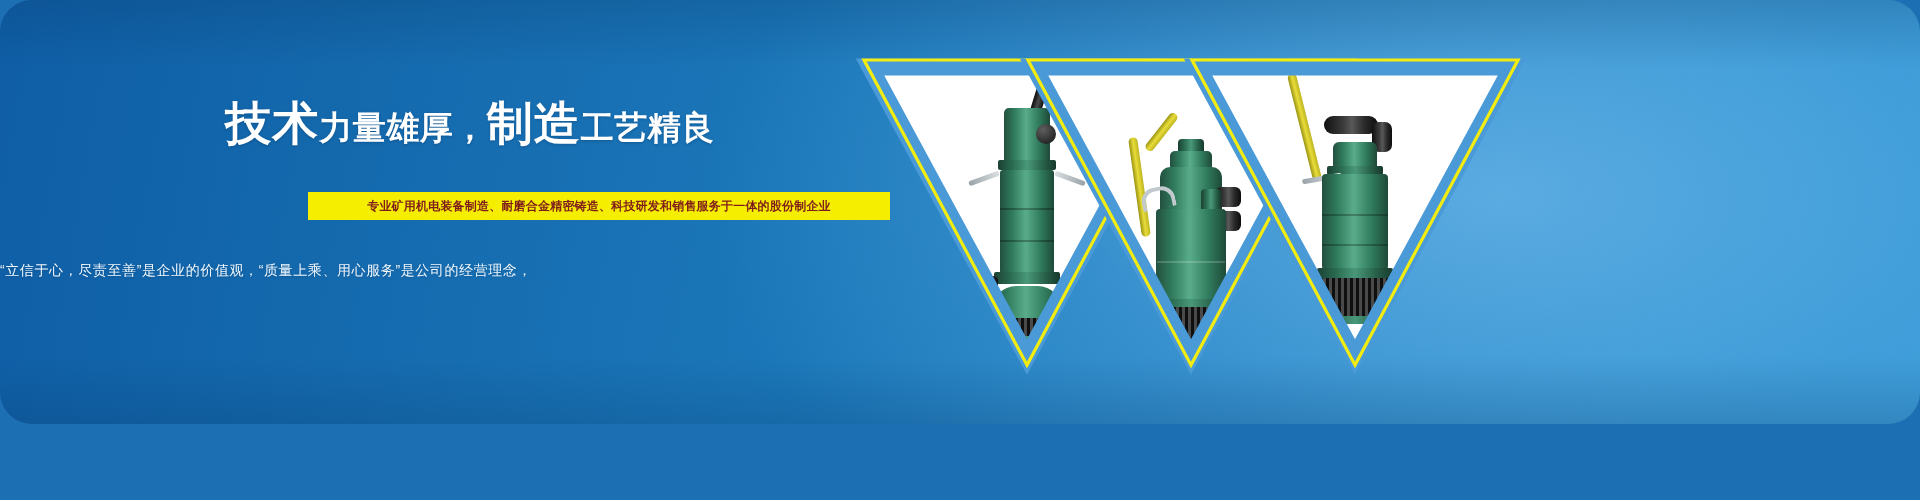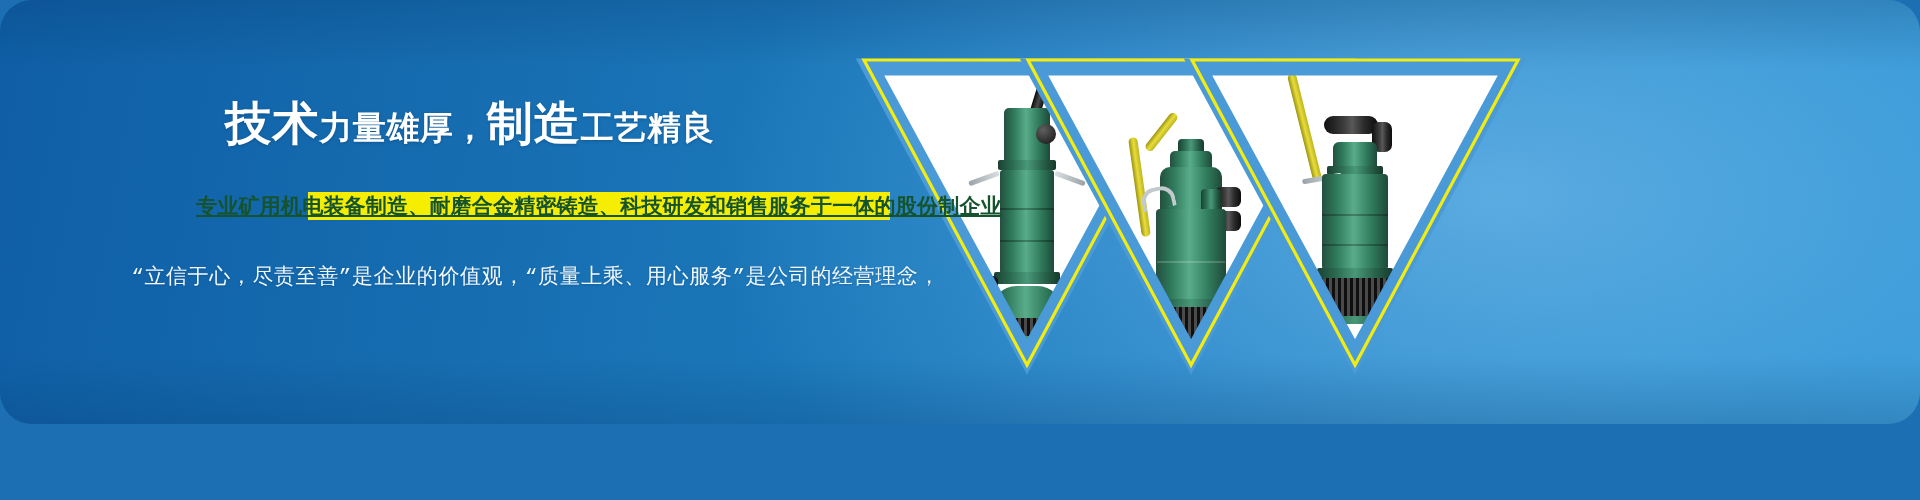--- a/index.html
+++ b/index.html
@@ -34,28 +34,27 @@
   .headline .big{font-size:46px;letter-spacing:1px;vertical-align:baseline;}
   .headline .small{font-size:33px;letter-spacing:.5px;vertical-align:baseline;}
 
   .yellow-bar{
     position:absolute;left:308px;top:192px;
     width:582px;height:28px;
     background:#f5ee00;
     display:flex;align-items:center;justify-content:center;
   }
   .yellow-bar .txt{
-    color:#14532d;font-size:21px;font-weight:bold;letter-spacing:.2px;white-space:nowrap;text-decoration:underline;
+    color:#7f1d1d;font-size:12px;font-weight:bold;letter-spacing:.2px;white-space:nowrap;
   }
 
   .para{
-    position:absolute;left:0;width:940px;text-align:right;
-    color:#f2f9ff;font-size:21px;letter-spacing:.6px;white-space:nowrap;
+    position:absolute;left:0;width:940px;text-align:left;
+    color:#f2f9ff;font-size:14px;letter-spacing:.6px;white-space:nowrap;
     text-shadow:0 1px 2px rgba(0,40,80,.25);
-    font-family:Liberation Mono, monospace;
   }
   .para.l1{top:262px;}
   .para.l2{top:298px;}
 
   
   .tri-group{position:absolute;left:850px;top:0;width:1070px;height:500px;z-index:3;}
 
   .tri{position:absolute;top:55px;width:330px;height:310px;}
   .tri.t1{left:12px;}
   .tri.t2{left:176px;}

